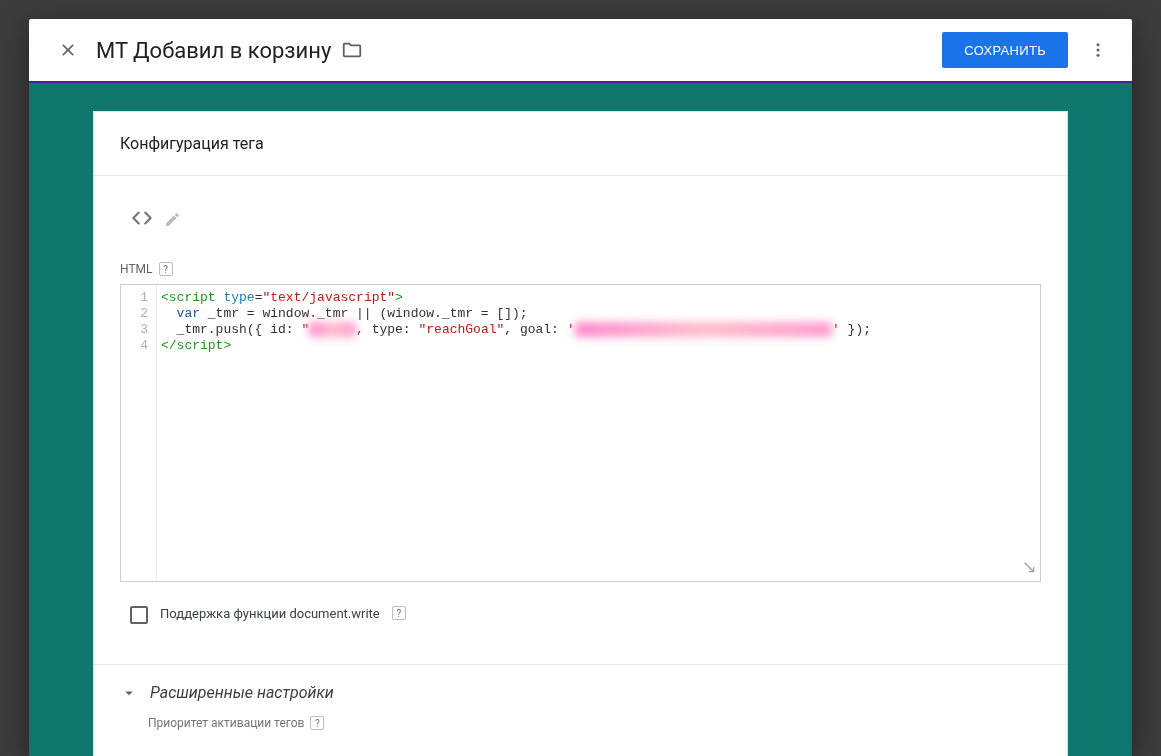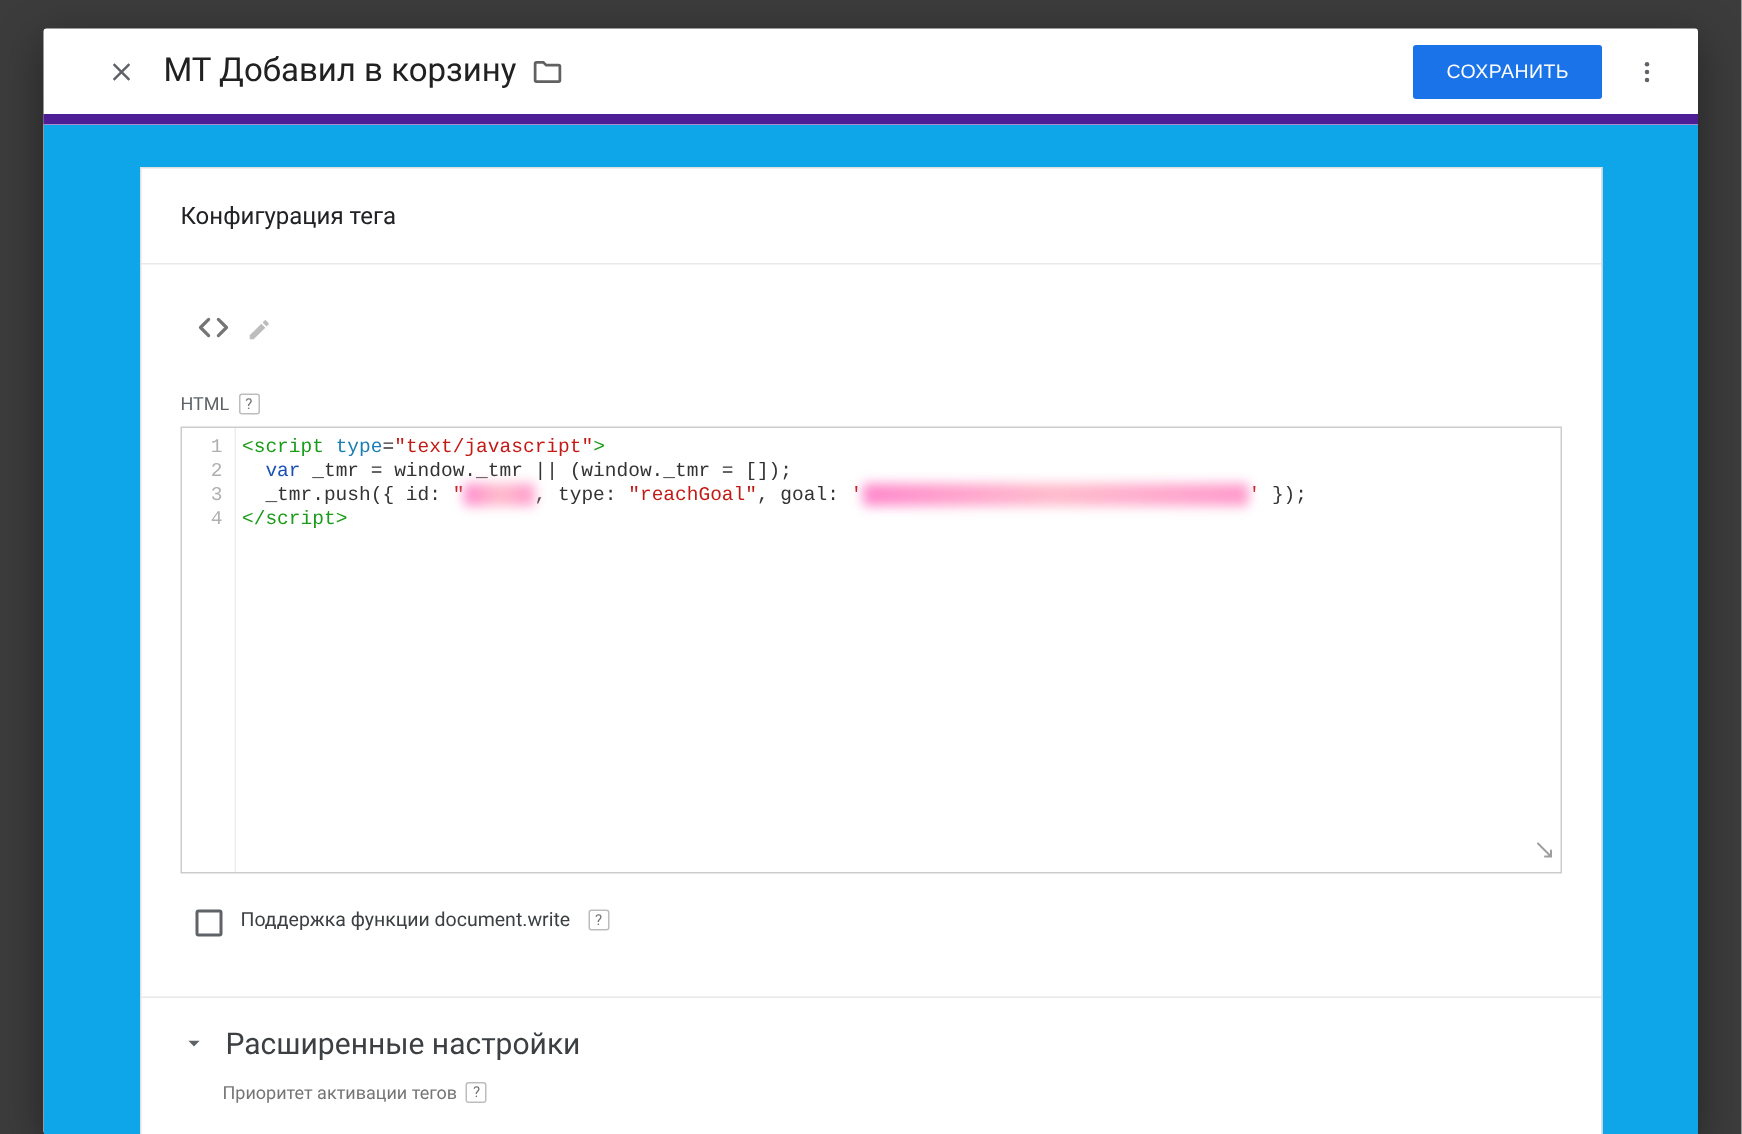--- a/index.html
+++ b/index.html
@@ -21,22 +21,22 @@
       background: #fff;
       box-shadow: 0 8px 30px rgba(0,0,0,0.4);
       display: flex;
       flex-direction: column;
       border-radius: 2px;
     }
     .header {
       height: 64px;
       display: flex;
       align-items: center;
-      padding: 0 12px 0 30px;
-      border-bottom: 7px solid #4c1d95;
+      padding: 0 12px 0 17px;
+      border-bottom: 2px solid #4c1d95;
     }
     .close-x {
       width: 44px;
       height: 44px;
       display: flex;
       align-items: center;
       justify-content: center;
       cursor: pointer;
       color: #5f6368;
       margin-right: 6px;
@@ -74,21 +74,21 @@
       display: flex;
       align-items: center;
       justify-content: center;
       margin-left: 8px;
       cursor: pointer;
       color: #5f6368;
     }
     .more-btn svg { width: 18px; height: 18px; }
     .body {
       flex: 1;
-      background: #0ea5e9;
+      background: #0f766e;
       overflow: auto;
       padding: 28px 64px 0 64px;
     }
     .card {
       background: #fff;
       border: 1px solid #e0e0e0;
       margin: 0 auto;
     }
     .card-section {
       padding: 22px 26px;
@@ -210,23 +210,24 @@
       width: 18px; height: 18px;
       border: 2px solid #5f6368;
       border-radius: 2px;
       cursor: pointer;
     }
 
     .adv-header {
       display: flex;
       align-items: center;
       gap: 12px;
-      font-size: 20px;
+      font-size: 16px;
       color: #3c4043;
       cursor: pointer;
+      font-style: italic;
     }
     .adv-header svg { width: 18px; height: 18px; color: #5f6368; }
     .adv-sub {
       font-size: 12px;
       color: #757575;
       margin-top: 14px;
       margin-left: 28px;
       display: flex;
       align-items: center;
       gap: 6px;

